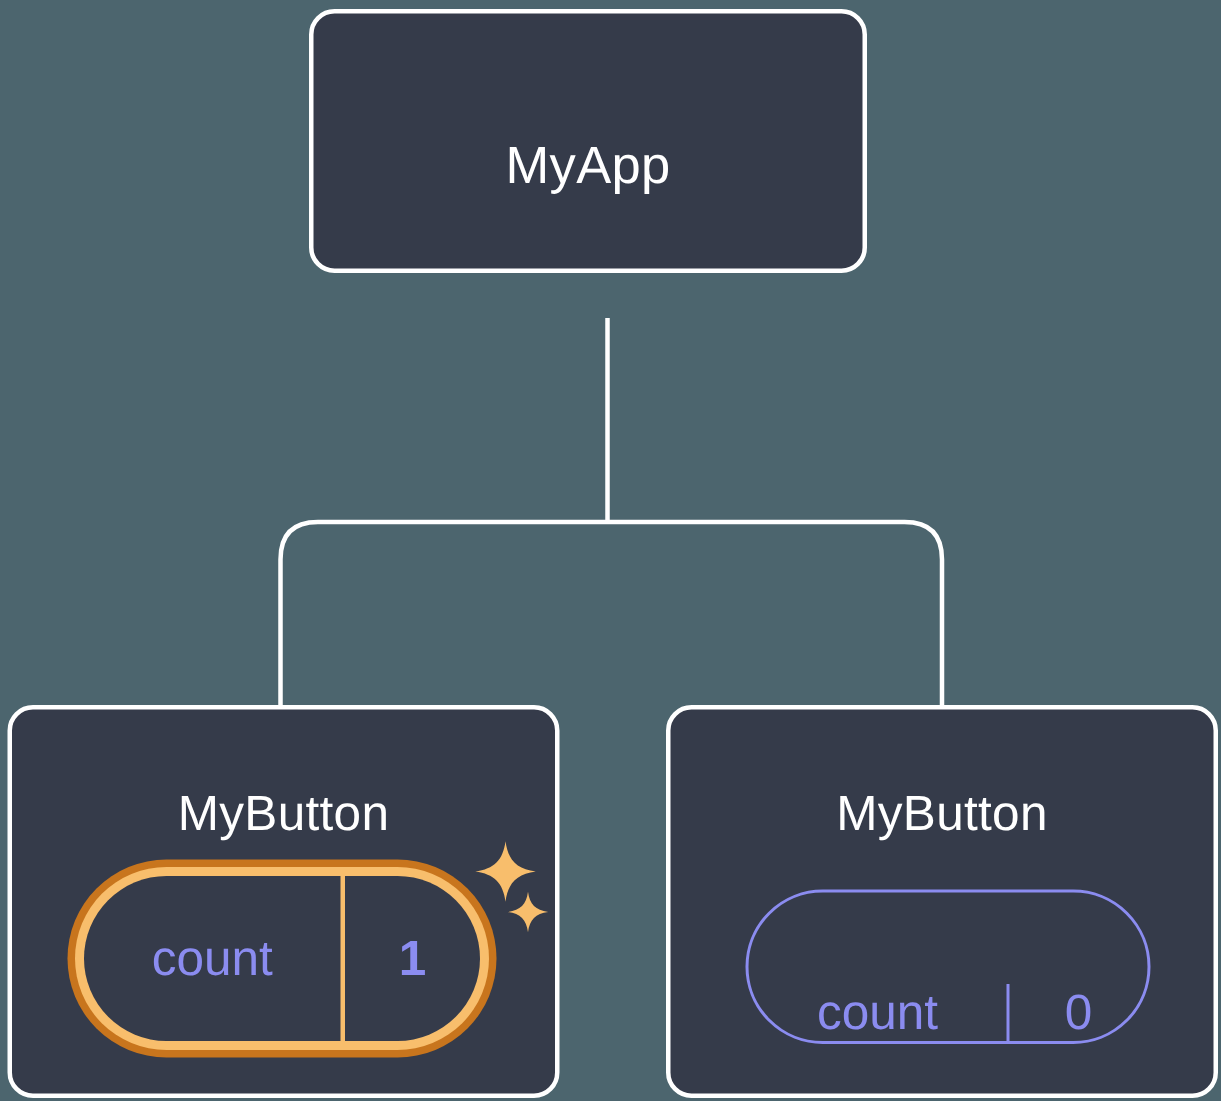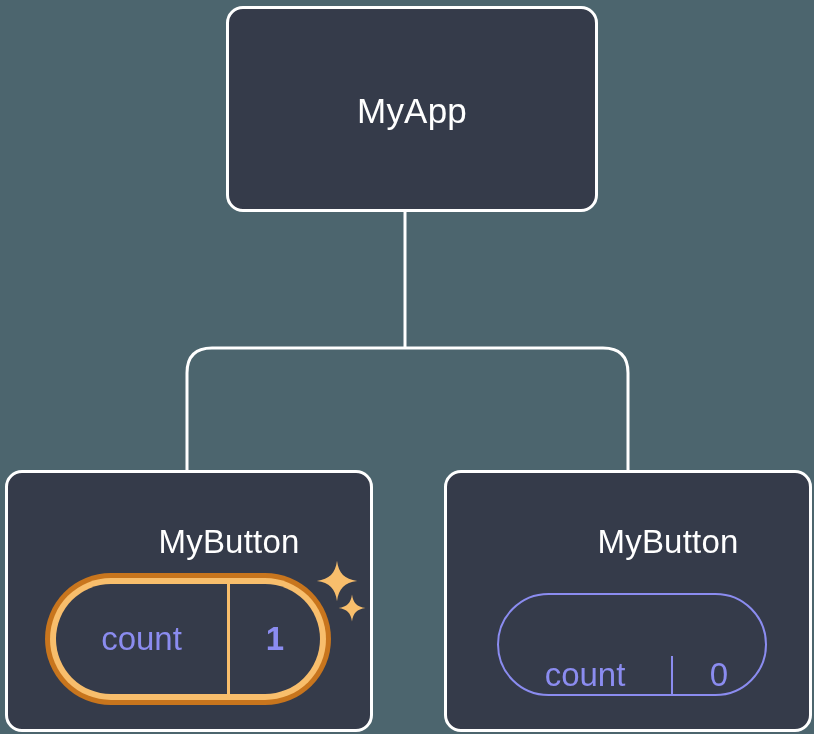--- a/index.html
+++ b/index.html
@@ -27,24 +27,24 @@
 
   
   .node {
     position: absolute;
     box-sizing: border-box;
     background: #353b4a;
     border: 3px solid #ffffff;
     border-radius: 17px;
   }
   .node-root {
-    left: 226px;
+    left: 206px;
     top: 6px;
     width: 372px;
-    height: 206px;
+    height: 176px;
     padding-left: 32px;
   }
   .node-child-left {
     left: 5px;
     top: 470px;
     width: 368px;
     height: 262px;
   }
   .node-child-right {
     left: 444px;
@@ -64,21 +64,20 @@
     white-space: nowrap;
   }
   .node-root .node-title {
     top: 82px;
     font-size: 35px;
   }
   .node-child-left .node-title,
   .node-child-right .node-title {
     top: 50px;
     font-size: 33px;
-    padding-left: 40px;
   }
 
   
   .pill {
     position: absolute;
     box-sizing: border-box;
     display: flex;
     align-items: flex-end;
   }
   .pill-cell {

